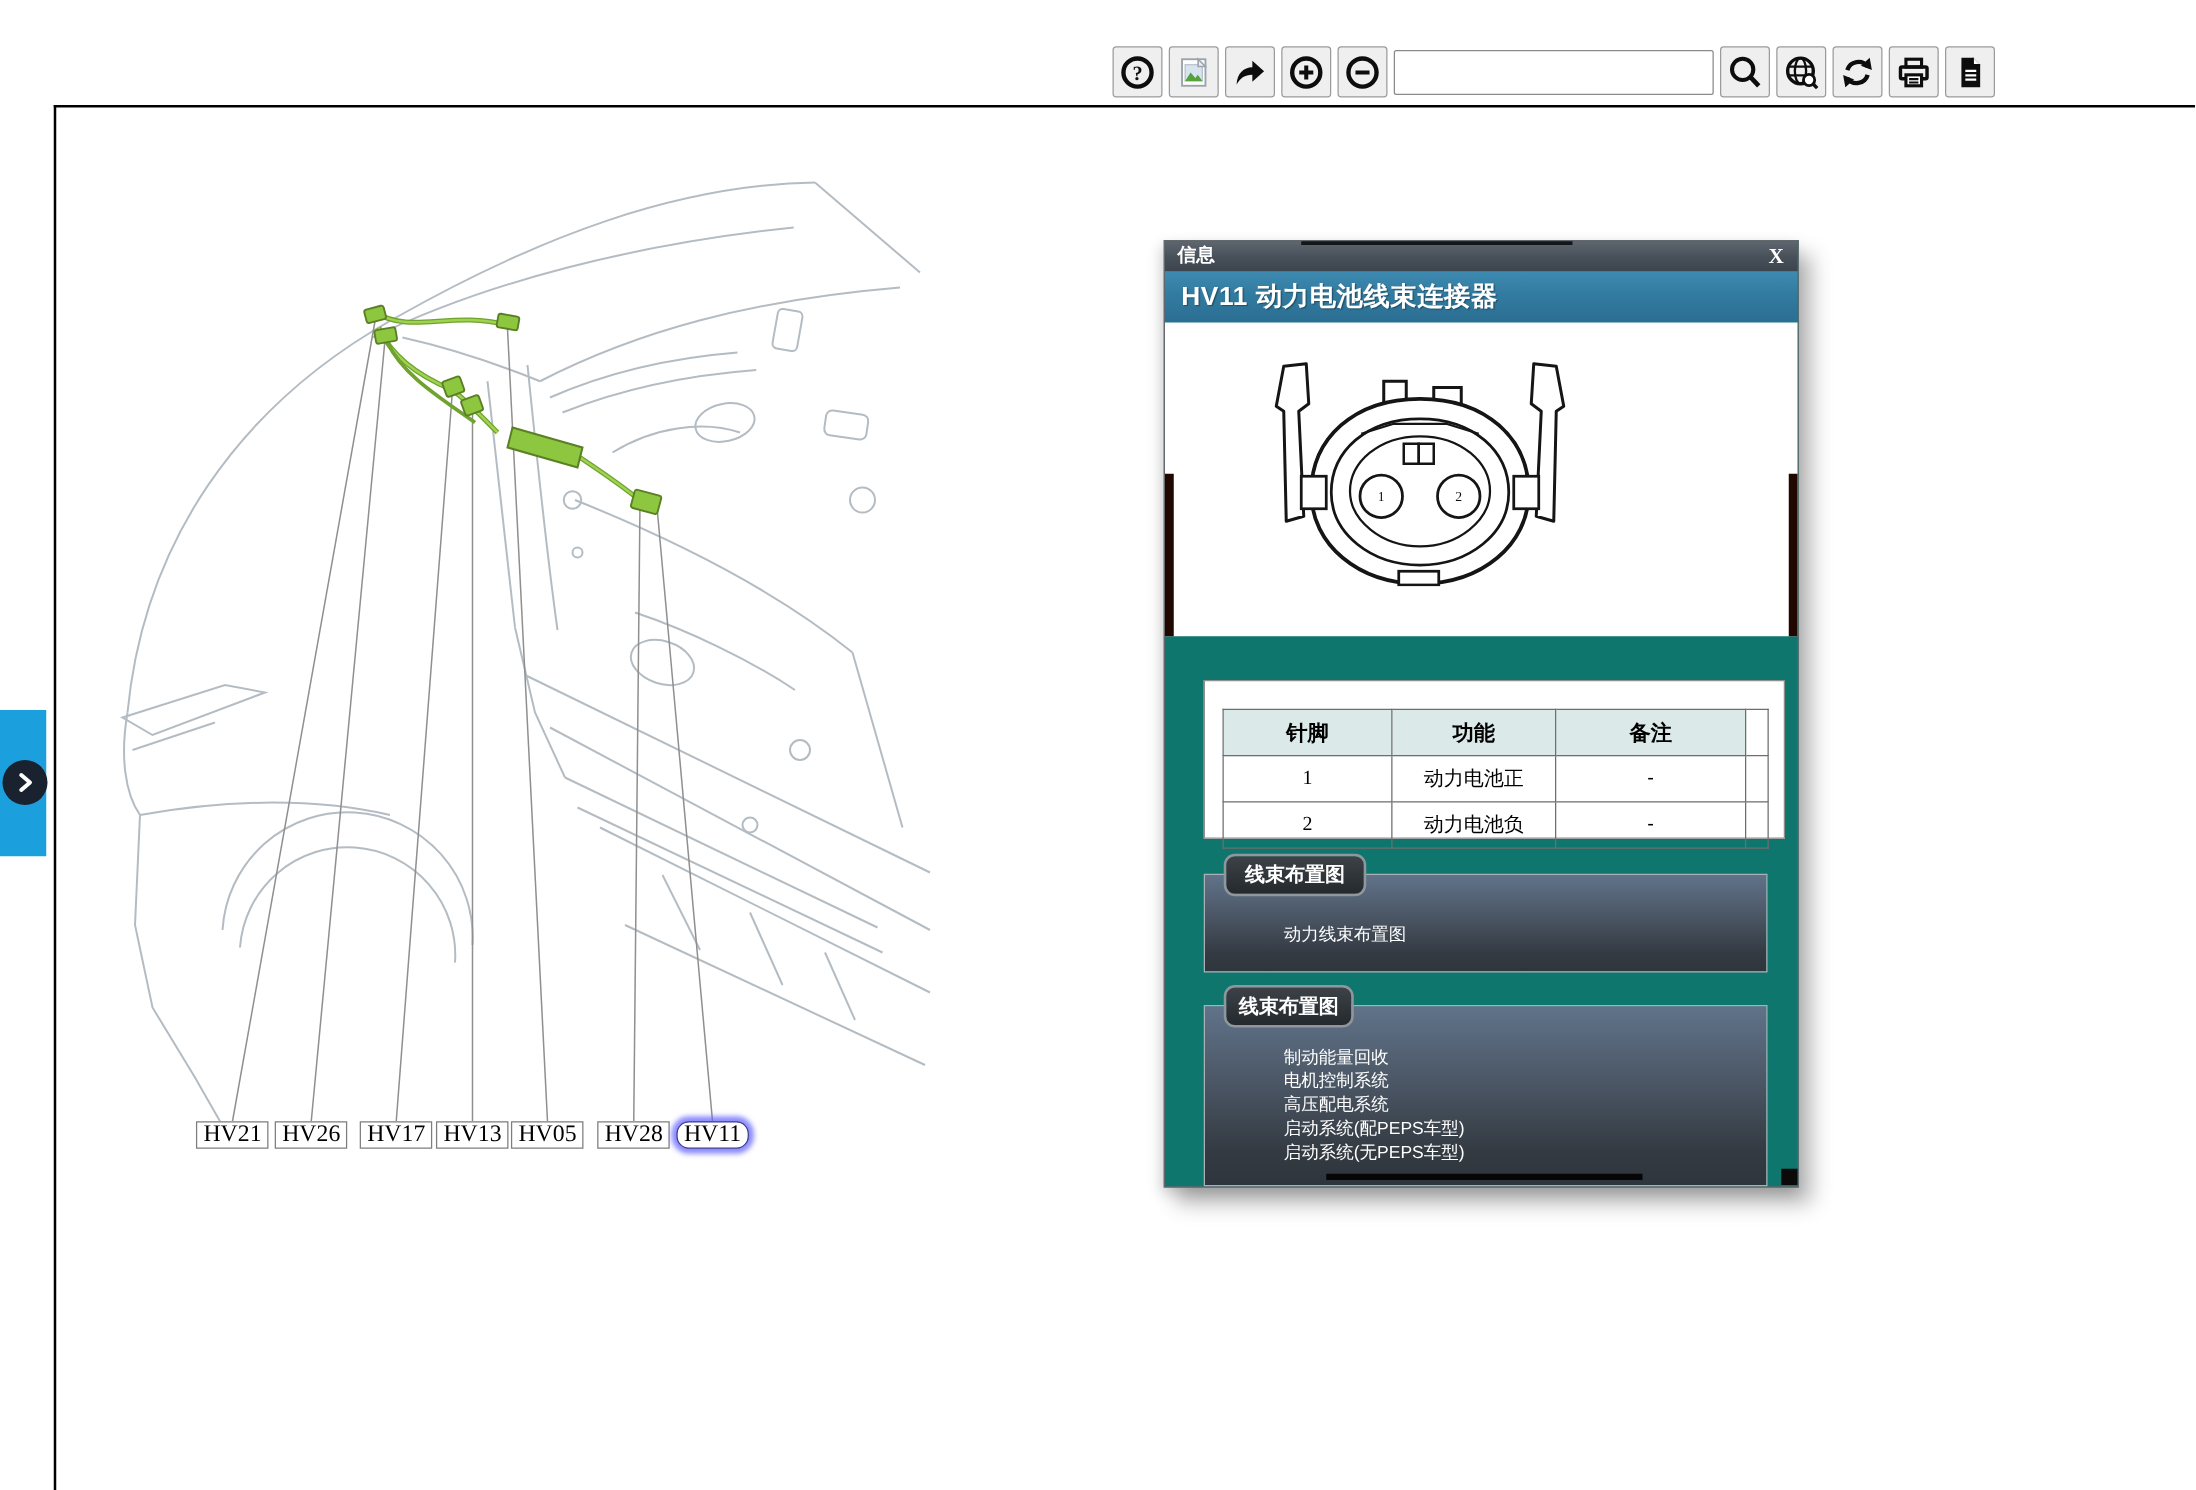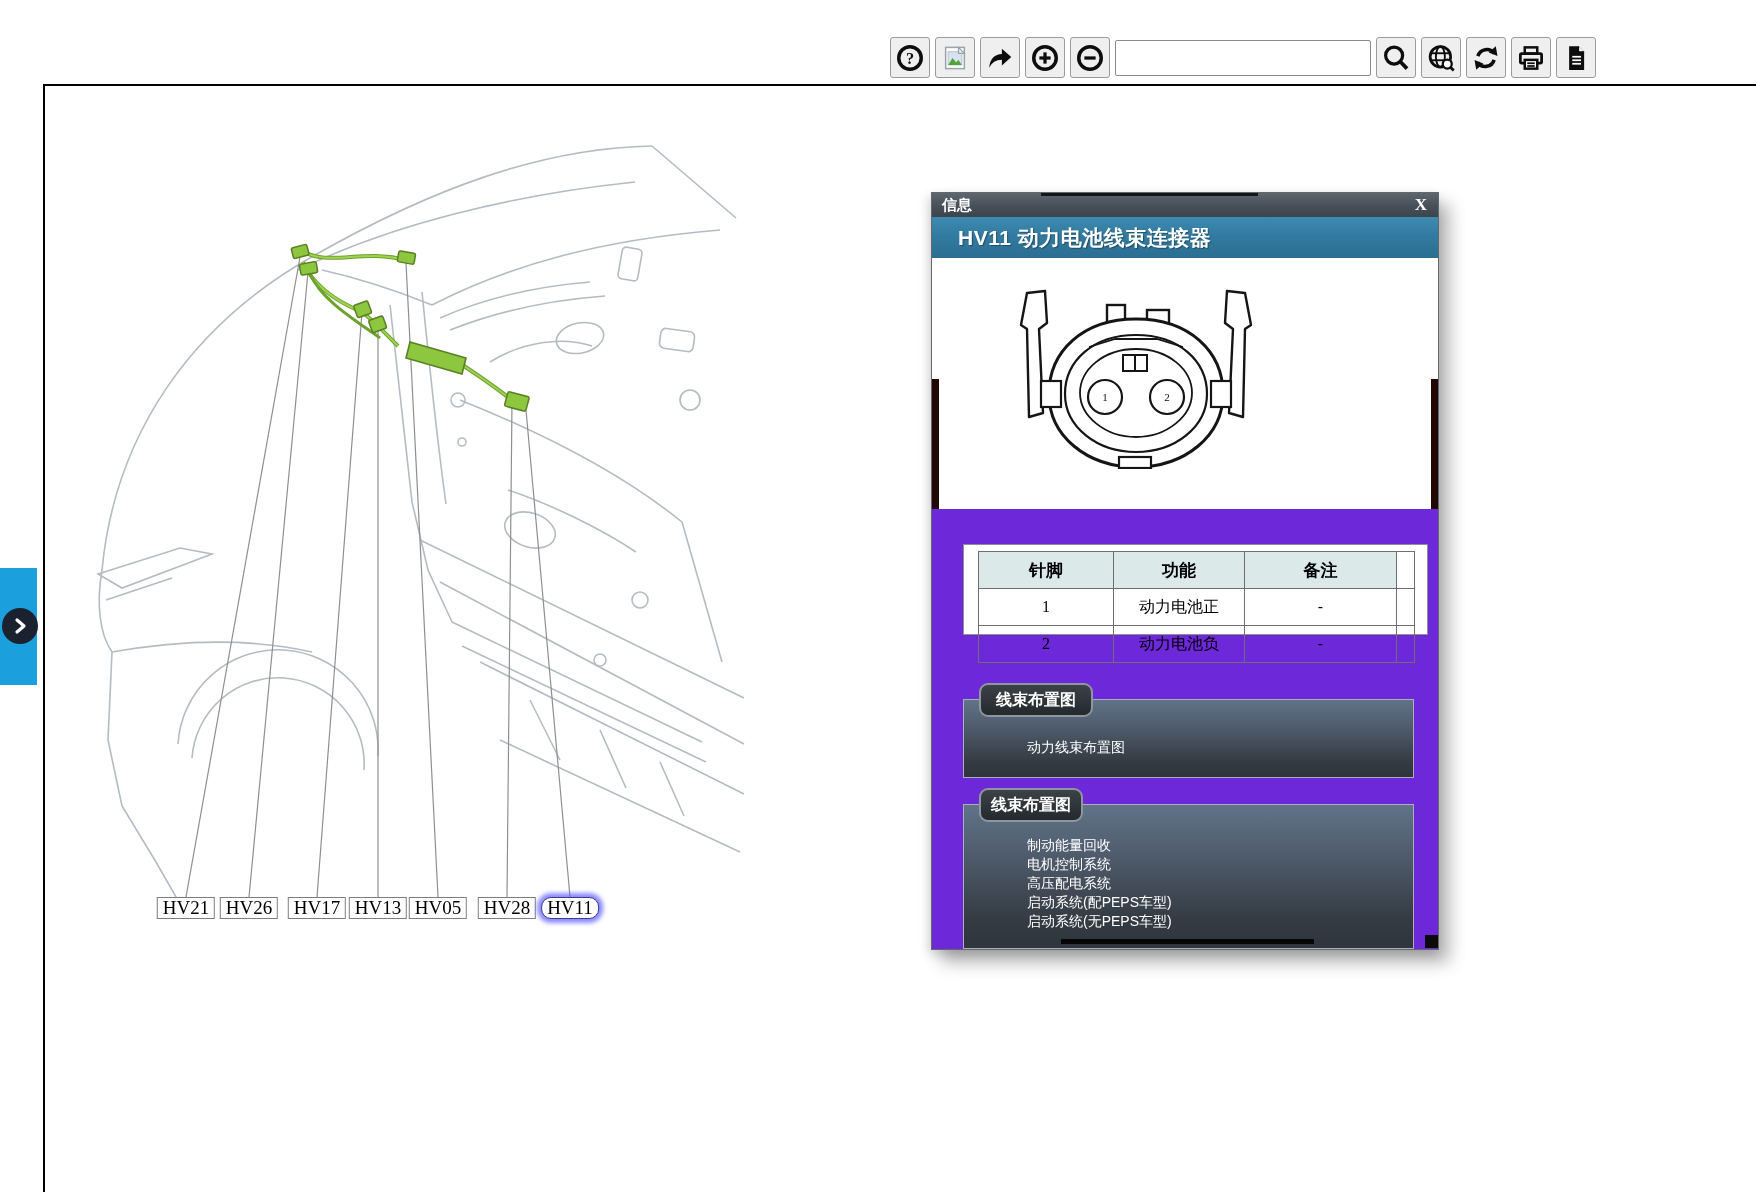--- a/index.html
+++ b/index.html
@@ -25,41 +25,41 @@
 
   
   .car-svg{position:absolute;left:60px;top:100px;}
 
   .hv-label{position:absolute;transform:translateX(-50%);top:897px;background:#fff;
             border:1px solid #7d7d7d;padding:0 5px;height:20px;line-height:20px;
             font-family:"Liberation Serif", serif;font-size:19px;color:#000;cursor:pointer;white-space:nowrap;}
   .hv-label.selected{border-color:#3c3c8c;box-shadow:0 0 4px 4px rgba(100,100,255,.75);border-radius:10px;}
 
   
-  .popup{position:absolute;left:931px;top:192px;width:506px;height:756px;background:#6d28d9;
+  .popup{position:absolute;left:931px;top:192px;width:506px;height:756px;background:#0f766e;
          border:1px solid #63686c;box-sizing:content-box;
          box-shadow:10px 12px 16px rgba(0,0,0,.30), -3px 4px 10px rgba(0,0,0,.15);}
   .popup-titlebar{position:absolute;left:0;top:0;width:506px;height:24px;
          background:linear-gradient(180deg,#5e666f 0%,#474f58 55%,#3c444d 100%);}
   .popup-titlebar .ttl{position:absolute;left:10px;top:0;line-height:24px;color:#fff;
          font-weight:bold;font-size:15px;}
   .popup-titlebar .close{position:absolute;right:11px;top:1px;line-height:22px;color:#fff;
          font-family:"Liberation Serif", serif;font-weight:bold;font-size:17px;cursor:pointer;}
   .titlebar-notch{position:absolute;left:109px;top:0;width:217px;height:3px;background:#14171a;}
   .popup-header{position:absolute;left:0;top:24px;width:506px;height:41px;
          background:linear-gradient(180deg,#3e8ab1 0%,#327ba0 45%,#2b6e92 100%);}
   .popup-header span{position:absolute;left:13px;top:0;line-height:41px;color:#fff;font-weight:bold;
-         font-size:21px;letter-spacing:.5px;text-shadow:1px 1px 1px rgba(0,0,0,.35);margin-left:13px;}
+         font-size:21px;letter-spacing:.5px;text-shadow:1px 1px 1px rgba(0,0,0,.35);}
   .img-area{position:absolute;left:0;top:65px;width:506px;height:251px;background:#ffffff;}
   .strip{position:absolute;top:186px;width:7px;height:130px;background:#200800;}
   .strip.l{left:0;} .strip.r{right:0;}
   .conn-svg{position:absolute;left:87px;top:31px;}
 
-  .tbl-wrap{position:absolute;left:31px;top:351px;width:465px;height:91px;background:#fff;
-            border:1px solid #8f8f8f;box-sizing:border-box;padding:6px 14px 8px 14px;}
+  .tbl-wrap{position:absolute;left:31px;top:351px;width:465px;height:127px;background:#fff;
+            border:1px solid #8f8f8f;box-sizing:border-box;padding:22px 14px 8px 14px;}
   table.pins{border-collapse:collapse;width:436px;table-layout:fixed;}
   table.pins th, table.pins td{border:1px solid #6e6e6e;text-align:center;padding:0;}
   table.pins th{height:36px;background:#dbe9e9;font-size:17px;font-weight:bold;color:#000;}
   table.pins td{height:36px;font-size:16px;color:#000;}
   table.pins th.sliver{background:#fff;}
   td.num{font-family:"Liberation Serif", serif;}
 
   .sec-badge{position:absolute;height:34px;box-sizing:border-box;z-index:3;
              background:linear-gradient(180deg,#3c4247 0%,#24292d 100%);
              border:2px solid #8f979c;border-radius:9px;color:#fff;font-weight:bold;font-size:16px;

